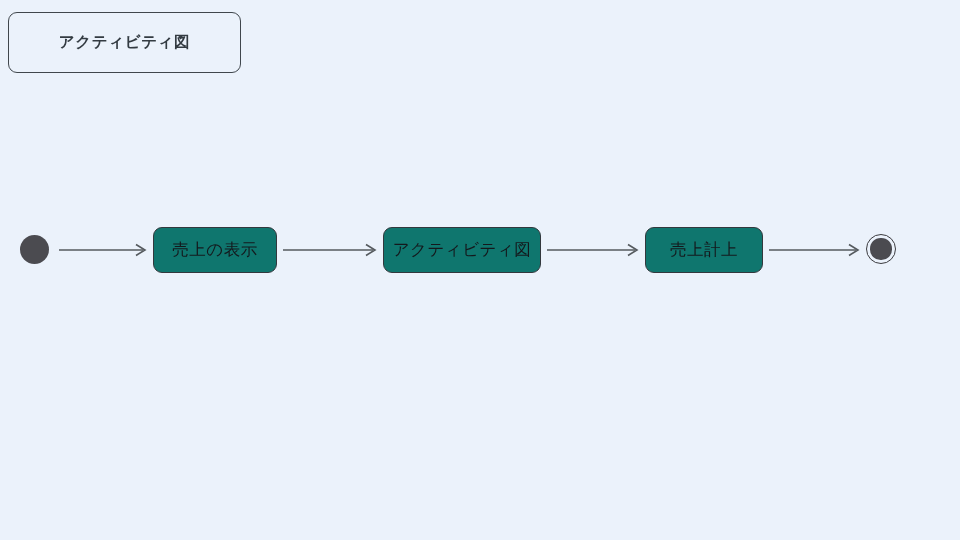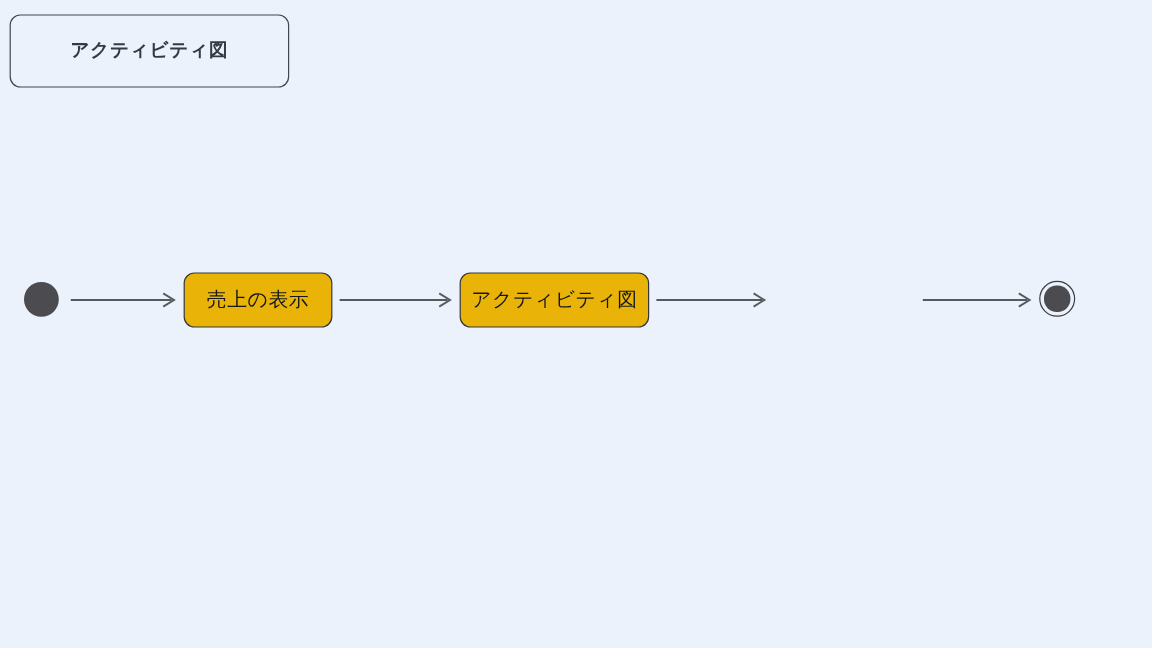--- a/index.html
+++ b/index.html
@@ -86,21 +86,21 @@
   }
 
   
   .act {
     position: absolute;
     top: 0;
     height: 46px;
     box-sizing: border-box;
     border: 1.2px solid #33383d;
     border-radius: 9px;
-    background: #eab308;
+    background: #0f766e;
     display: flex;
     align-items: center;
     justify-content: center;
   }
   .act-label {
     font-size: 16.5px;
     color: #14181c;
     white-space: nowrap;
     letter-spacing: 0.5px;
   }
@@ -155,20 +155,23 @@
       <span class="act-label">アクティビティ図</span>
     </div>
 
     <div class="arrow arrow-2">
       <svg width="92" height="16" viewBox="0 0 92 16" aria-hidden="true">
         <line x1="0" y1="8" x2="88" y2="8" stroke="#555a5e" stroke-width="1.6"></line>
         <polyline points="81,2.5 90,8 81,13.5" fill="none" stroke="#555a5e" stroke-width="1.6"></polyline>
       </svg>
     </div>
 
+    <div class="act act-2">
+      <span class="act-label">売上計上</span>
+    </div>
 
     <div class="arrow arrow-3">
       <svg width="91" height="16" viewBox="0 0 91 16" aria-hidden="true">
         <line x1="0" y1="8" x2="87" y2="8" stroke="#555a5e" stroke-width="1.6"></line>
         <polyline points="80,2.5 89,8 80,13.5" fill="none" stroke="#555a5e" stroke-width="1.6"></polyline>
       </svg>
     </div>
 
     <div class="node-end">
       <div class="node-end-core"></div>

